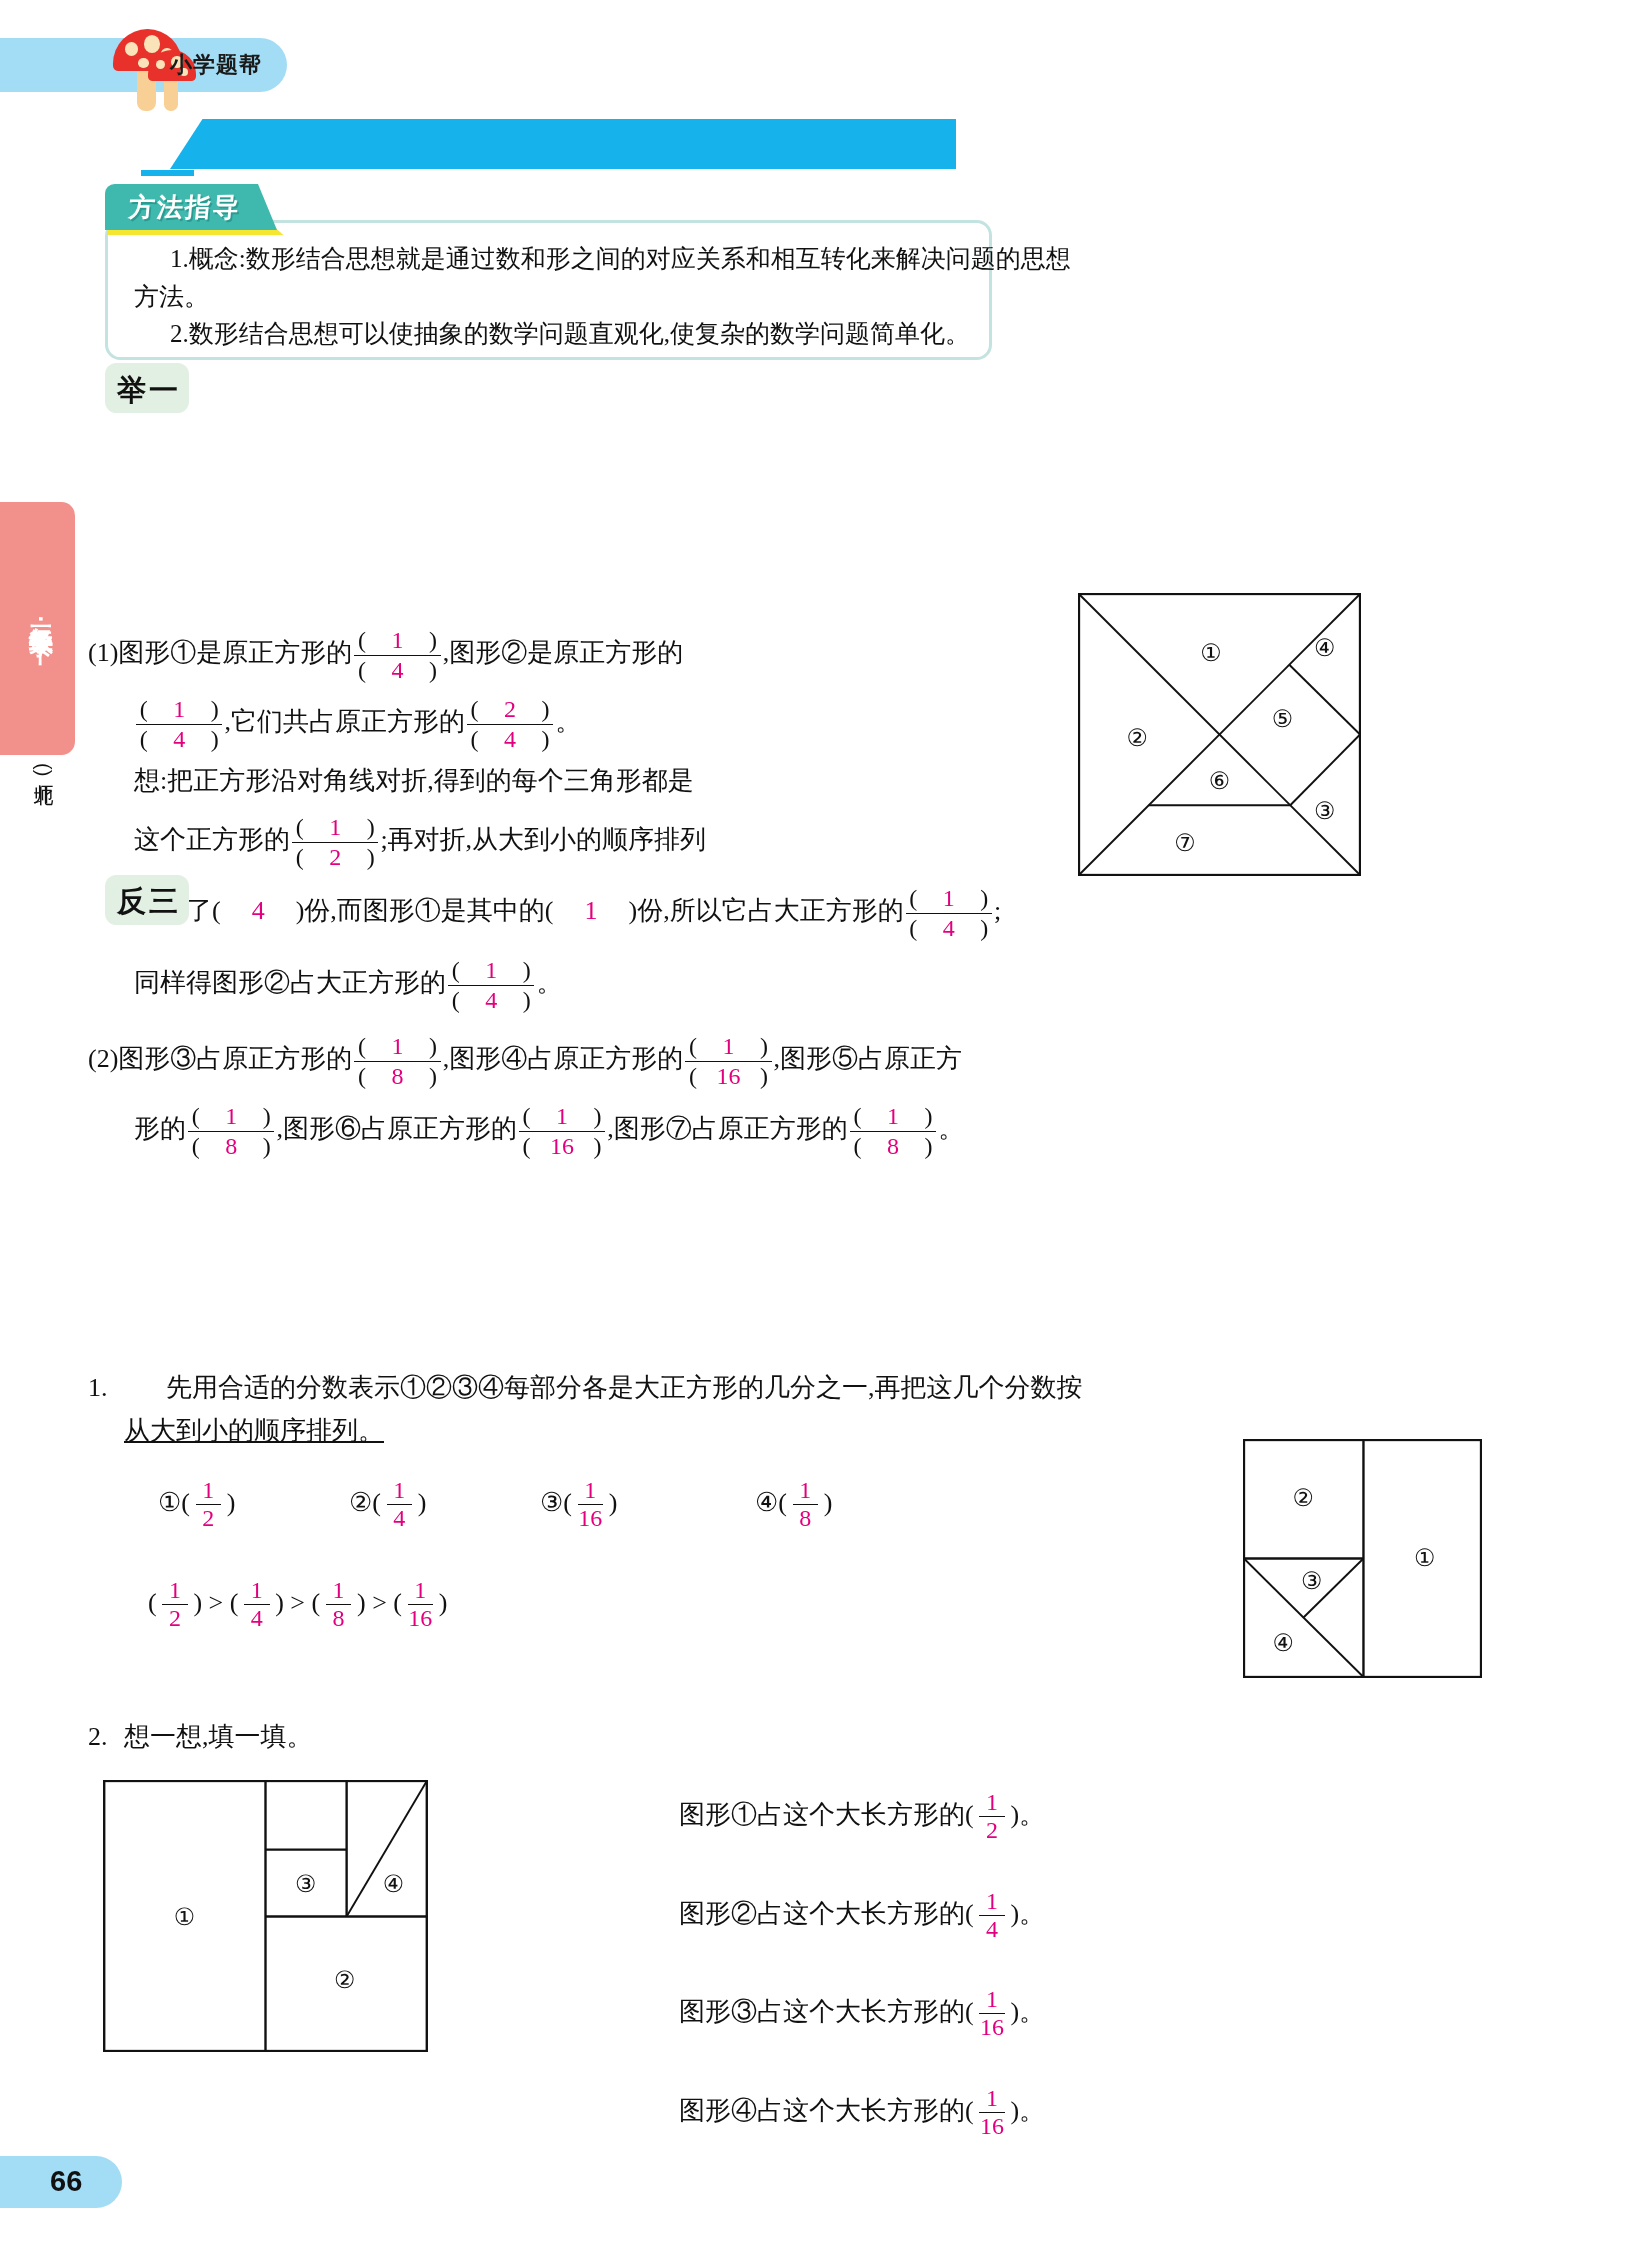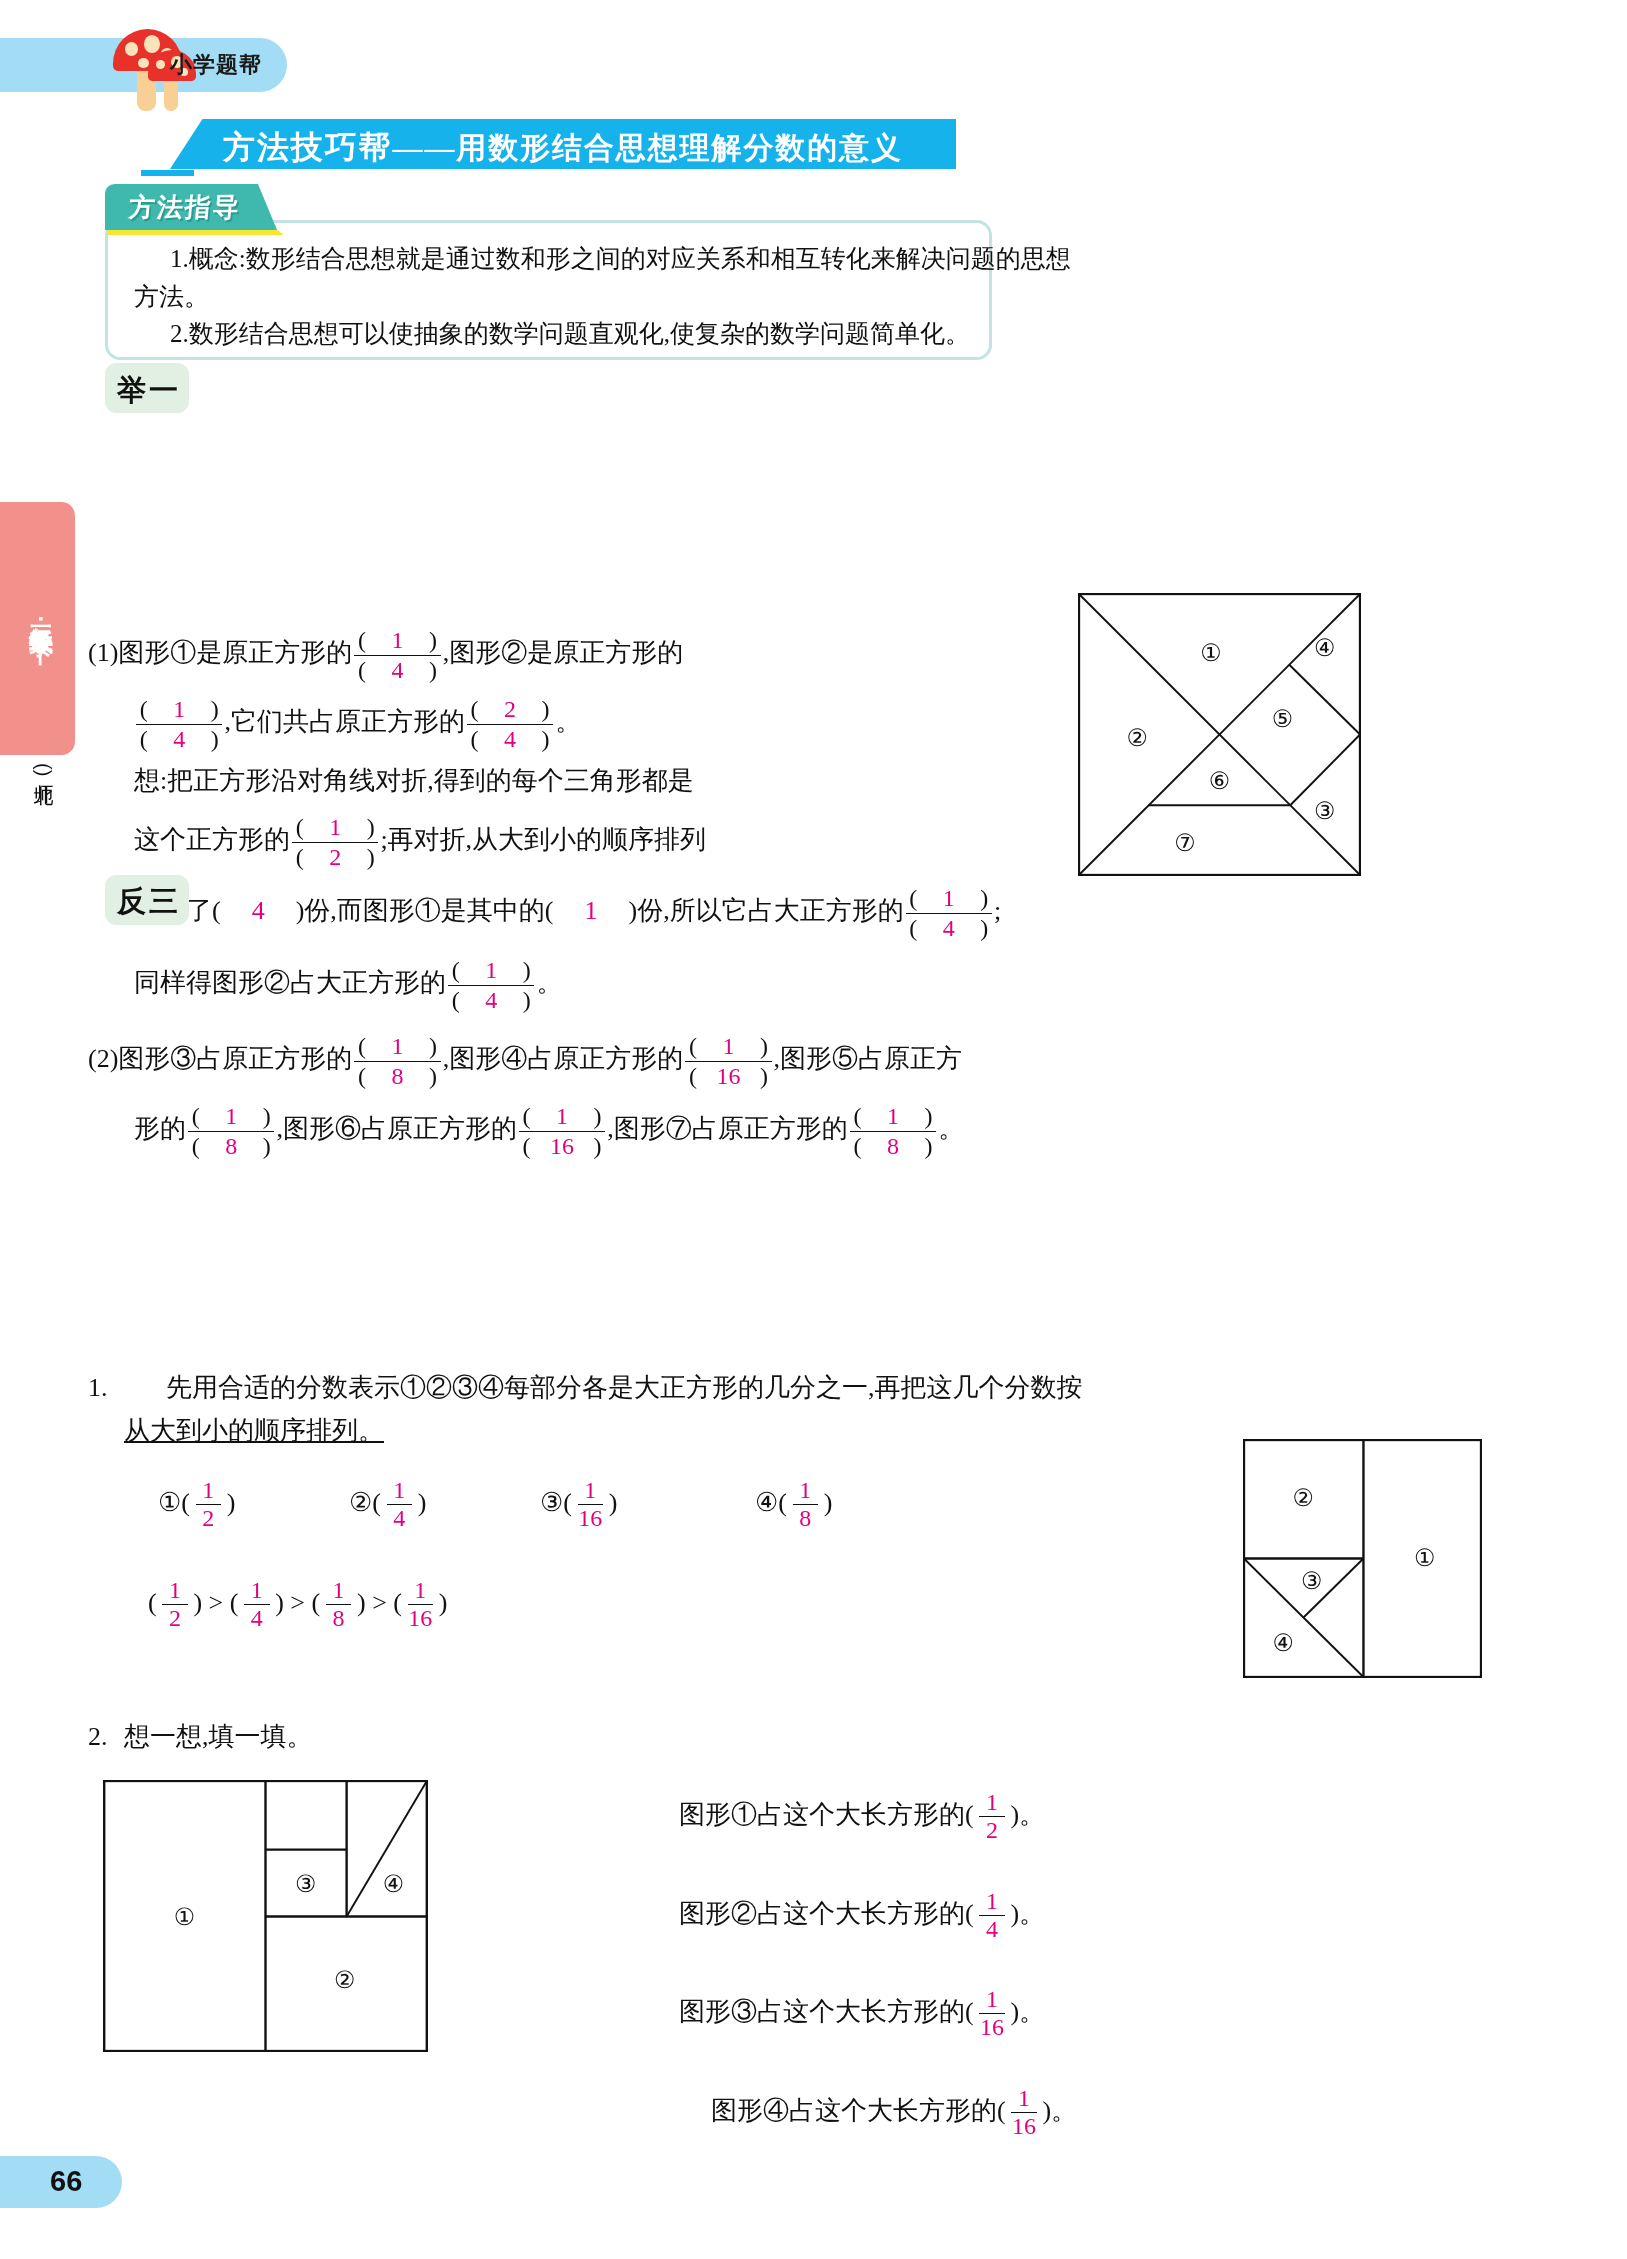--- a/index.html
+++ b/index.html
@@ -109,23 +109,20 @@
 </div>
 <div class="mush mush2-cap">
   <span class="dot" style="left:7.6px;top:9.6px;width:9.6px;height:9.6px;"></span>
   <span class="dot" style="left:23px;top:5.7px;width:11.5px;height:12.4px;"></span>
   <span class="dot" style="left:32px;top:18px;width:7.6px;height:7.6px;"></span>
 </div>
 <div class="top-banner-label">小学题帮</div>
 
 <div class="title-wrap">
   <div class="title-bar"></div>
-  <div class="title-text">
-    <span class="t-main">方法技巧帮</span><span>——</span><span>用数形结合思想理解分数的意义</span>
-  </div>
 </div>
 <div class="title-under"></div>
 
 <div class="mg-box"></div>
 <div class="mg-tab-yellow"></div>
 <div class="mg-tab"></div>
 <div class="mg-tab-text">方法指导</div>
 <div class="mg-line mg-l1">1.概念:数形结合思想就是通过数和形之间的对应关系和相互转化来解决问题的思想</div>
 <div class="mg-line mg-l2">方法。</div>
 <div class="mg-line mg-l3">2.数形结合思想可以使抽象的数学问题直观化,使复杂的数学问题简单化。</div>
@@ -249,19 +246,19 @@
 
 <div class="tx" style="left:679px;top:1789px;">
   <span>图形①占这个大长方形的(</span><span class="sfrac"><span class="n">1</span><span class="d">2</span></span><span>)。</span>
 </div>
 <div class="tx" style="left:679px;top:1888px;">
   <span>图形②占这个大长方形的(</span><span class="sfrac"><span class="n">1</span><span class="d">4</span></span><span>)。</span>
 </div>
 <div class="tx" style="left:679px;top:1986px;">
   <span>图形③占这个大长方形的(</span><span class="sfrac"><span class="n">1</span><span class="d">16</span></span><span>)。</span>
 </div>
-<div class="tx" style="left:679px;top:2085px;margin-left:32px;">
+<div class="tx" style="left:679px;top:2085px;">
   <span>图形④占这个大长方形的(</span><span class="sfrac"><span class="n">1</span><span class="d">16</span></span><span>)。</span>
 </div>
 
 <div class="pg-tab"></div>
 <div class="pg-num">66</div>
 
 
 </body></html>

